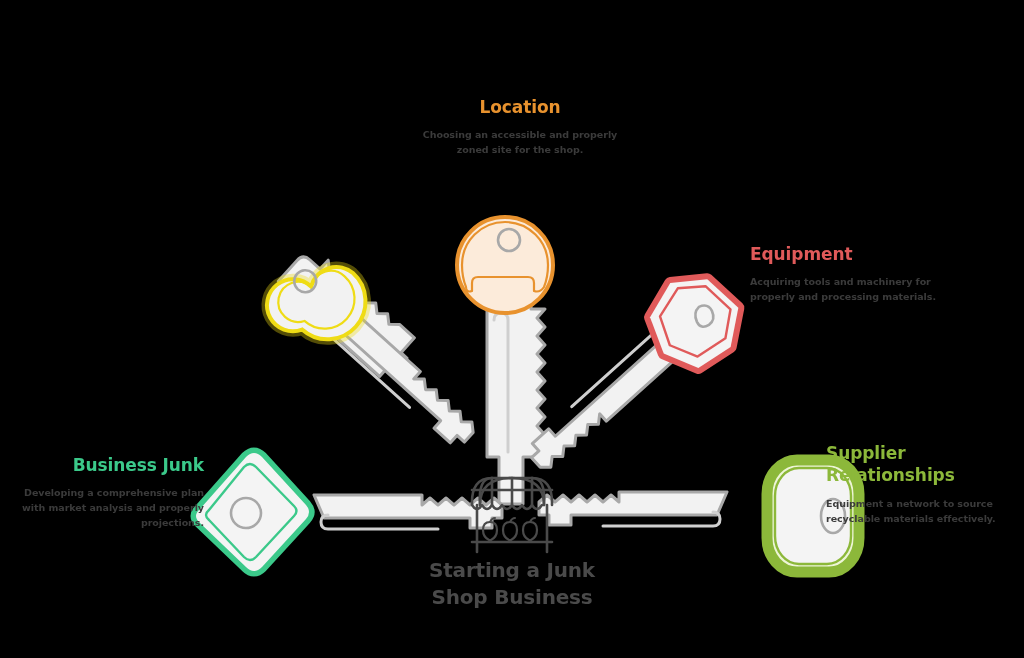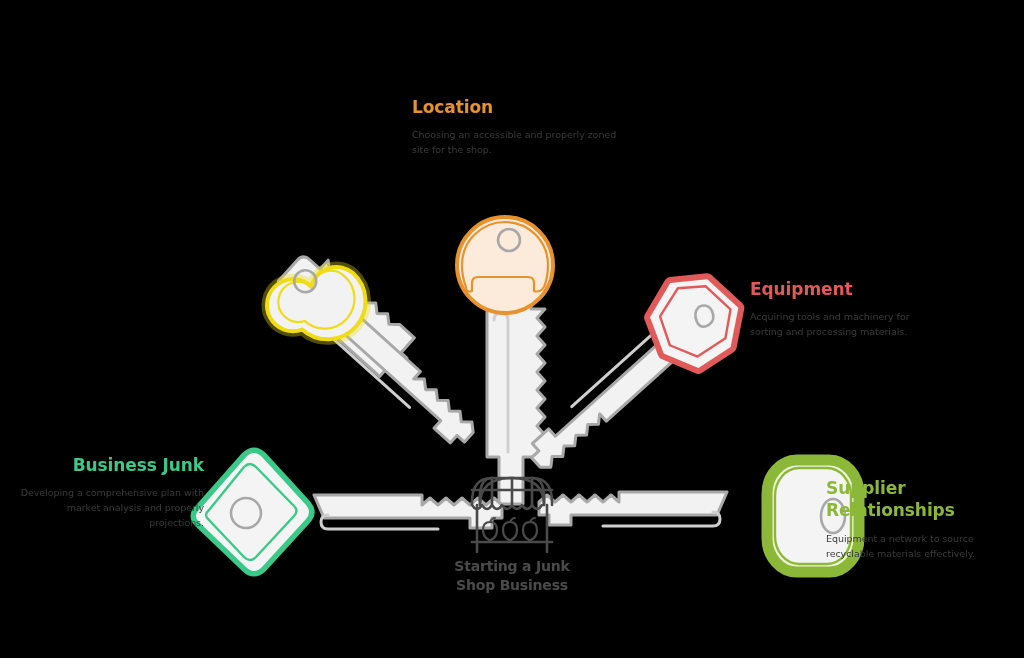--- a/index.html
+++ b/index.html
@@ -31,42 +31,42 @@
     font-weight: 700;
     font-size: 17px;
     line-height: 1.32;
     letter-spacing: -0.1px;
     margin: 0 0 10px 0;
   }
   .node-desc {
     font-size: 9.5px;
     line-height: 1.55;
     color: #3b3b3b;
-    font-weight: 400;
+    font-weight: 700;
     letter-spacing: -0.05px;
     margin: 0;
   }
   .align-right { text-align: right; }
-  .align-left  { text-align: left; margin-top: 35px; }
-  .align-center{ text-align: left; }
+  .align-left  { text-align: left; }
+  .align-center{ text-align: center; }
 
   
   #txt-location   { left: 412px; top: 96px;  width: 216px; }
   #txt-licenses   { left: 106px; top: 216px; width: 174px; }
   #txt-equipment  { left: 750px; top: 243px; width: 190px; }
   #txt-business   { left: 18px;  top: 454px; width: 186px; }
   #txt-supplier   { left: 826px; top: 442px; width: 182px; }
 
   #center-label {
     position: absolute;
     left: 392px;
     top: 557px;
     width: 240px;
     text-align: center;
-    font-size: 14px;
+    font-size: 20px;
     font-weight: 700;
     line-height: 1.35;
     color: #4a4a4a;
     letter-spacing: -0.2px;
     white-space: pre-line;
   }
 
   svg { display: block; }
   #keys-svg {
     position: absolute;
@@ -169,21 +169,21 @@
   <div class="node-text align-center" id="txt-location">
     <div class="node-title" style="color:#E8922E">Location</div>
     <div class="node-desc">Choosing an accessible and properly zoned site for the shop.</div>
   </div>
 
   <div class="node-text align-right" id="txt-licenses">
   </div>
 
   <div class="node-text align-left" id="txt-equipment">
     <div class="node-title" style="color:#E05A5A">Equipment</div>
-    <div class="node-desc">Acquiring tools and machinery for sorting and processing materials.</div>
+    <div class="node-desc">Acquiring tools and machinery for properly and processing materials.</div>
   </div>
 
   <div class="node-text align-right" id="txt-business">
     <div class="node-title" style="color:#3BC98A">Business Junk</div>
     <div class="node-desc">Developing a comprehensive plan with market analysis and properly projections.</div>
   </div>
 
   <div class="node-text align-left" id="txt-supplier">
     <div class="node-title" style="color:#8CB83A">Supplier Relationships</div>
     <div class="node-desc">Equipment a network to source recyclable materials effectively.</div>

